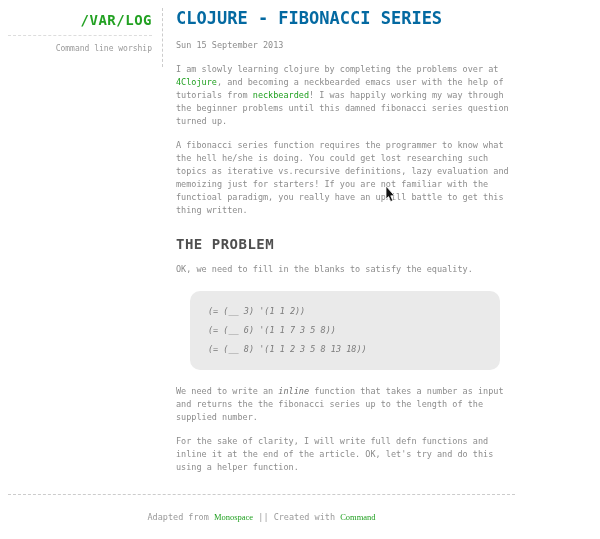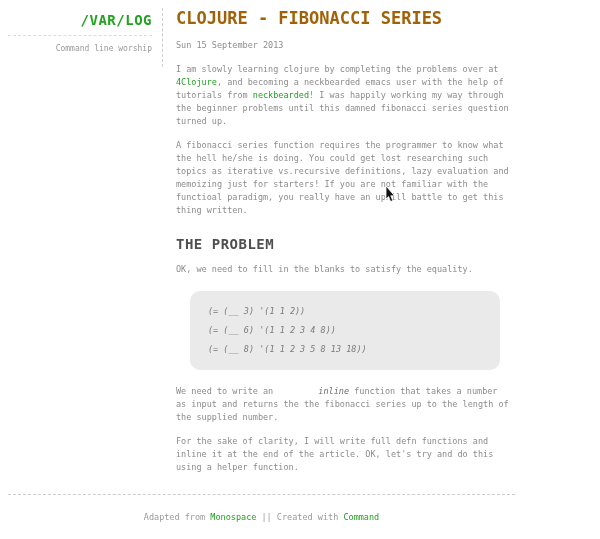--- a/index.html
+++ b/index.html
@@ -44,21 +44,21 @@
   }
 
   .main {
     margin-left: 13px;
     width: 334px;
   }
   .article-title {
     margin: 0 0 0 0;
     font-size: 17px;
     font-weight: bold;
-    color: #a16207;
+    color: #0369a1;
     line-height: 20px;
     cursor: pointer;
   }
   .date {
     margin: 13px 0 0 0;
     font-size: 8.5px;
     color: #999999;
   }
   .main p {
     font-size: 8.5px;
@@ -71,21 +71,21 @@
     text-decoration: none;
     cursor: pointer;
   }
   .main h2 {
     font-size: 14px;
     font-weight: bold;
     color: #4f4f4f;
     margin: 19px 0 9px 0;
     letter-spacing: 0.5px;
   }
-  em.inline-em { color: #6f6f6f; margin-left: 40px; }
+  em.inline-em { color: #6f6f6f; }
 
   .codeblock {
     background: #eaeaea;
     margin: 15px 10px 15px 14px;
     padding: 11px 8px 11px 18px;
     border-radius: 10px;
   }
   .codeblock .codeline {
     font-size: 8.5px;
     font-style: italic;
@@ -104,21 +104,21 @@
     margin: 0;
   }
   .site-footer {
     position: absolute;
     left: 8px; top: 512px;
     width: 507px;
     text-align: center;
     font-size: 8.5px;
     color: #9a9a9a;
   }
-  .site-footer a { color: #22a122; text-decoration: none; cursor: pointer; }
+  .site-footer a { color: #22a122; text-decoration: none; cursor: pointer; font-family: Liberation Serif, serif; }
 
   
   .cursor {
     position: absolute;
     left: 385px; top: 186px;
     width: 12px; height: 18px;
     pointer-events: none;
   }
 </style>
 </head>
@@ -143,21 +143,21 @@
       <p><span>I am slowly learning clojure by completing the problems over at </span><a class="green-link">4Clojure</a><span>, and becoming a neckbearded emacs user with the help of tutorials from </span><a class="green-link">neckbearded</a><span>! I was happily working my way through the beginner problems until this damned fibonacci series question turned up.</span></p>
 
       <p>A fibonacci series function requires the programmer to know what the hell he/she is doing. You could get lost researching such topics as iterative vs.recursive definitions, lazy evaluation and memoizing just for starters! If you are not familiar with the functioal paradigm, you really have an uphill battle to get this thing written.</p>
 
       <h2>THE PROBLEM</h2>
 
       <p>OK, we need to fill in the blanks to satisfy the equality.</p>
 
       <div class="codeblock">
         <div class="codeline">(= (__ 3) '(1 1 2))</div>
-        <div class="codeline">(= (__ 6) '(1 1 2 3 4 8))</div>
+        <div class="codeline">(= (__ 6) '(1 1 7 3 5 8))</div>
         <div class="codeline">(= (__ 8) '(1 1 2 3 5 8 13 18))</div>
       </div>
 
       <p><span>We need to write an </span><em class="inline-em">inline</em><span> function that takes a number as input and returns the the fibonacci series up to the length of the supplied number.</span></p>
 
 
       <p>For the sake of clarity, I will write full defn functions and inline it at the end of the article. OK, let's try and do this using a helper function.</p>
 
     </div>
   </div>

